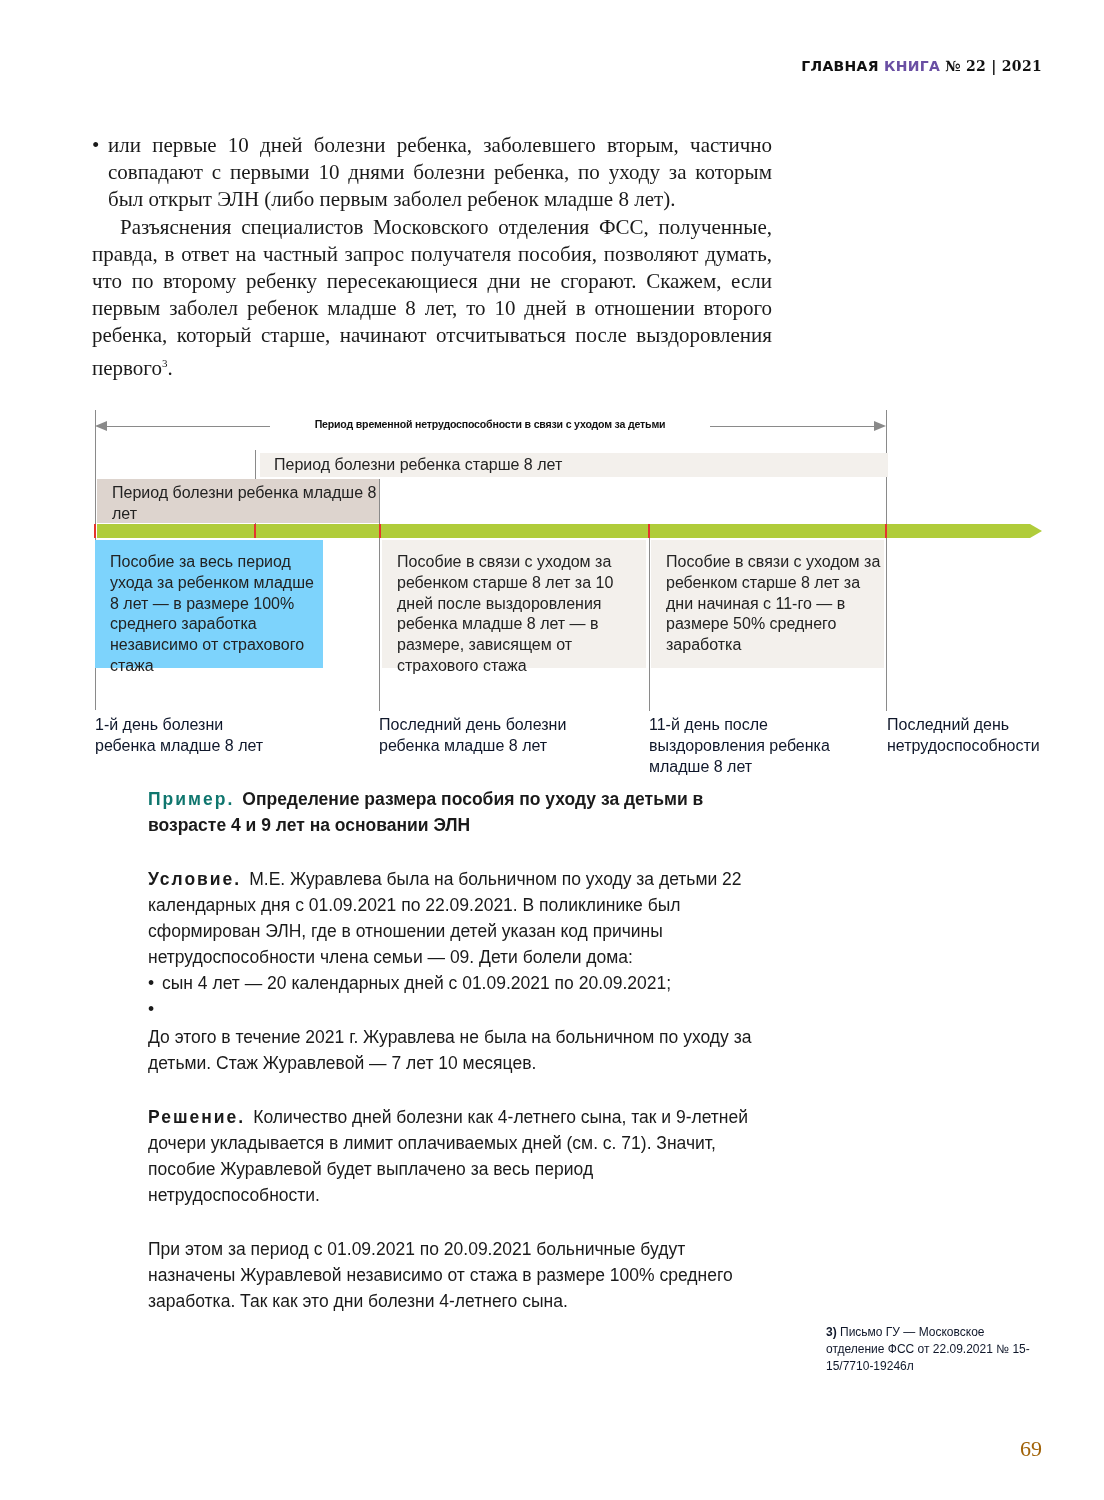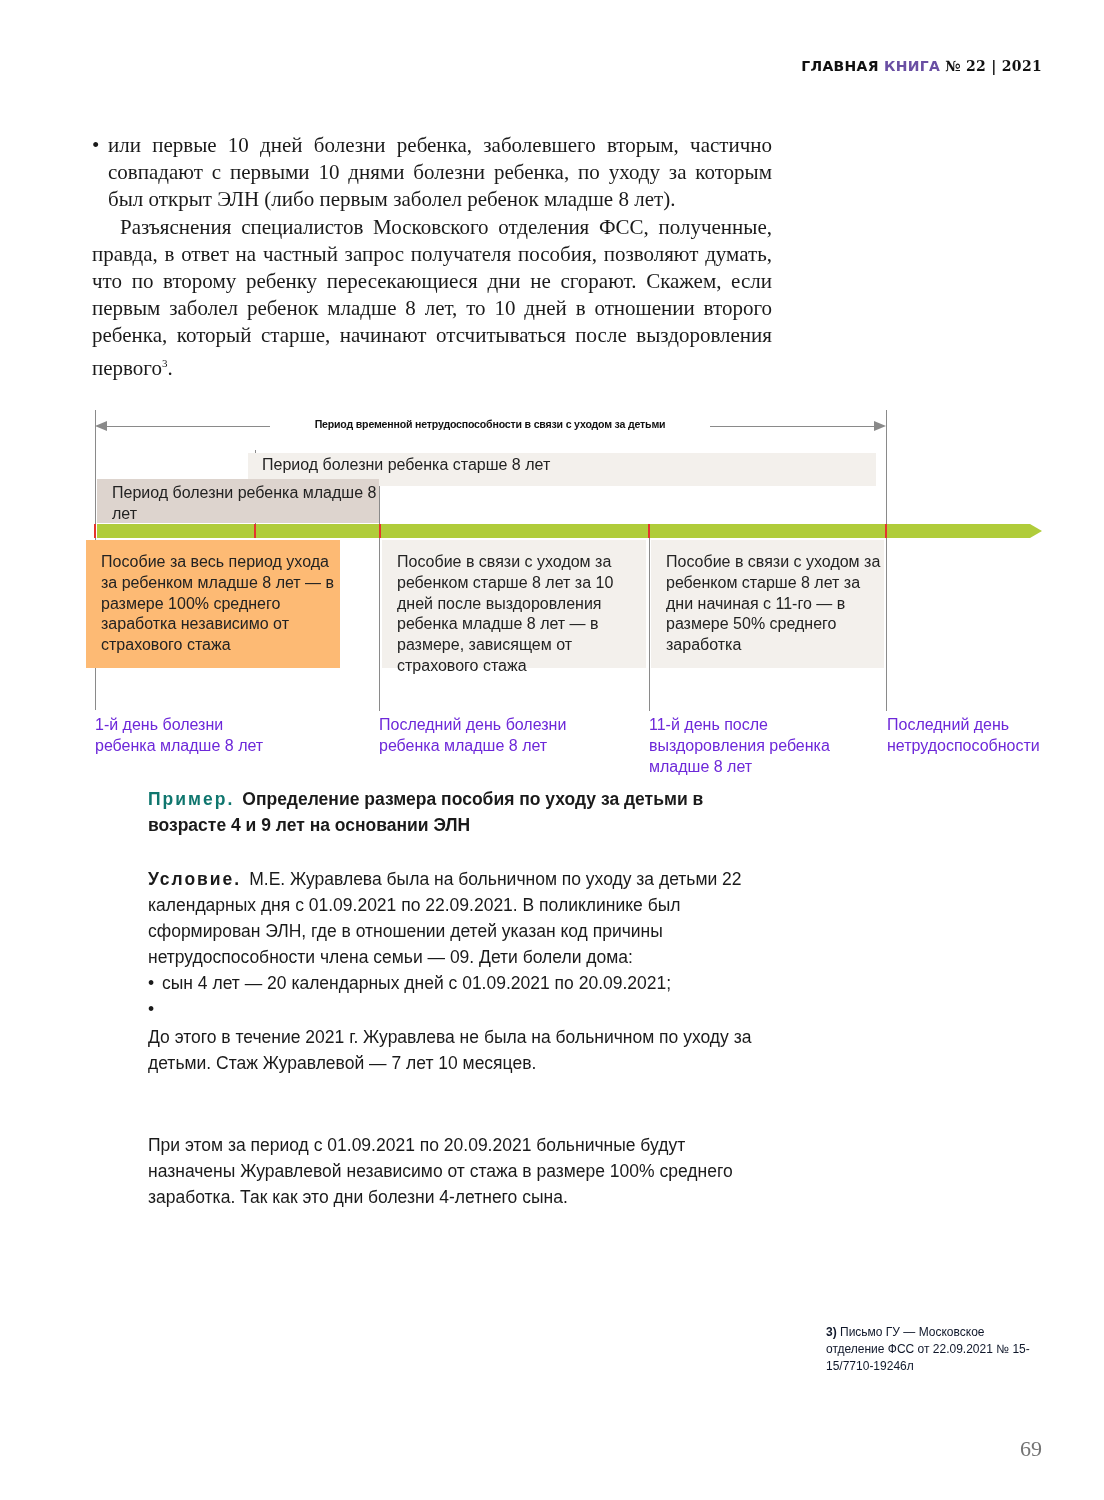--- a/index.html
+++ b/index.html
@@ -18,48 +18,48 @@
 
     
     .diagram { position: absolute; left: 0; top: 400px; width: 1104px; height: 370px; font-family: "Liberation Sans", sans-serif; }
     .vline { position: absolute; width: 1px; background: #8a8a8a; }
     .span-arrow { position: absolute; top: 26px; height: 1px; background: #8a8a8a; }
     .arrow-head-left { position: absolute; top: 21px; left: 95px; width: 0; height: 0; border-top: 5px solid transparent; border-bottom: 5px solid transparent; border-right: 12px solid #8a8a8a; }
     .arrow-head-right { position: absolute; top: 21px; left: 874px; width: 0; height: 0; border-top: 5px solid transparent; border-bottom: 5px solid transparent; border-left: 12px solid #8a8a8a; }
     .span-title { position: absolute; top: 18px; left: 270px; width: 440px; text-align: center; font-family: "Liberation Sans", sans-serif; font-weight: bold; font-size: 11.5px; color: #111; letter-spacing: -0.2px; transform: scaleX(0.92); }
 
     .box { position: absolute; box-sizing: border-box; font-size: 16px; line-height: 20.5px; color: #222; }
-    .box-older { left: 248px; top: 53px; width: 628px; height: 33px; background: #f3f0ec; padding: 2px 0 0 14px; }
+    .box-older { left: 260px; top: 53px; width: 628px; height: 24px; background: #f3f0ec; padding: 2px 0 0 14px; }
     .box-younger { left: 97px; top: 79px; width: 282px; height: 44px; background: #ddd4ce; padding: 4px 0 0 15px; }
 
     .greenbar { position: absolute; top: 124px; height: 14px; background: #b0cc3a; }
     .tick-red { position: absolute; top: 124px; width: 2px; height: 14px; background: #e4342d; }
     .green-tip { position: absolute; top: 124px; left: 1030px; width: 0; height: 0; border-top: 7px solid transparent; border-bottom: 7px solid transparent; border-left: 12px solid #b0cc3a; }
 
     .benefit { position: absolute; top: 140px; height: 128px; box-sizing: border-box; padding: 12px 0 0 15px; font-size: 16px; line-height: 20.8px; color: #222; }
-    .benefit-1 { left: 86px; width: 254px; background: #fdba74; }
+    .benefit-1 { left: 95px; width: 228px; background: #7dd3fc; }
     .benefit-2 { left: 382px; width: 264px; background: #f3f0ec; }
     .benefit-3 { left: 651px; width: 233px; background: #f3f0ec; }
 
-    .mlabel { position: absolute; top: 314px; font-size: 16px; line-height: 21px; color: #6d28d9; }
+    .mlabel { position: absolute; top: 314px; font-size: 16px; line-height: 21px; color: #0f172a; }
 
     
     .example { position: absolute; left: 148px; top: 786px; width: 620px; font-family: "Liberation Sans", sans-serif; color: #1a1a1a; }
     .ex-title { font-size: 17.5px; font-weight: bold; line-height: 26px; }
     .ex-title .ex-label { color: #0f766e; letter-spacing: 2px; margin-right: 8px; }
     .ex-p { font-size: 17.5px; line-height: 26px; margin: 0; }
     .ex-lead { font-weight: bold; letter-spacing: 2px; margin-right: 8px; }
     .gap { height: 28px; }
     .ex-list { margin: 0; padding: 0; list-style: none; }
     .ex-list li { font-size: 17.5px; line-height: 26px; position: relative; padding-left: 14px; }
     .ex-list li .dot { position: absolute; left: 0; }
 
     .footnote { position: absolute; left: 826px; top: 1324px; width: 210px; font-family: Liberation Sans, sans-serif; font-size: 12px; line-height: 17px; color: #0f172a; }
     .footnote .fn-num { font-weight: bold; }
-    .pagenum { position: absolute; right: 62px; top: 1436px; font-family: "Liberation Serif", serif; font-size: 22px; color: #737373; }
+    .pagenum { position: absolute; right: 62px; top: 1436px; font-family: "Liberation Serif", serif; font-size: 22px; color: #a16207; }
   </style>
 </head>
 <body>
 
 <div class="header">
   <span class="brand1">ГЛАВНАЯ</span>
   <span class="brand2">КНИГА</span>
   <span class="issue">№ 22 | 2021</span>
 </div>
 
@@ -116,20 +116,23 @@
   <p class="ex-p">
     <span class="ex-lead">Условие.</span><span>М.Е. Журавлева была на больничном по уходу за детьми 22 календарных дня с 01.09.2021 по 22.09.2021. В поликлинике был сформирован ЭЛН, где в отношении детей указан код причины нетрудоспособности члена семьи — 09. Дети болели дома:</span>
   </p>
   <ul class="ex-list">
     <li><span class="dot">•</span><span>сын 4 лет — 20 календарных дней с 01.09.2021 по 20.09.2021;</span></li>
     <li><span class="dot">•</span></li>
   </ul>
   <div class="gap"></div>
   <p class="ex-p">До этого в течение 2021 г. Журавлева не была на больничном по уходу за детьми. Стаж Журавлевой — 7 лет 10 месяцев.</p>
   <div class="gap"></div>
+  <p class="ex-p">
+    <span class="ex-lead">Решение.</span><span>Количество дней болезни как 4-летнего сына, так и 9-летней дочери укладывается в лимит оплачиваемых дней (см. с. 71). Значит, пособие Журавлевой будет выплачено за весь период нетрудоспособности.</span>
+  </p>
   <div class="gap"></div>
   <p class="ex-p">При этом за период с 01.09.2021 по 20.09.2021 больничные будут назначены Журавлевой независимо от стажа в размере 100% среднего заработка. Так как это дни болезни 4-летнего сына.</p>
 </div>
 
 <div class="footnote">
   <span class="fn-num">3)</span>
   <span>Письмо ГУ — Московское отделение ФСС от 22.09.2021 № 15-15/7710-19246л</span>
 </div>
 
 <div class="pagenum">69</div>

